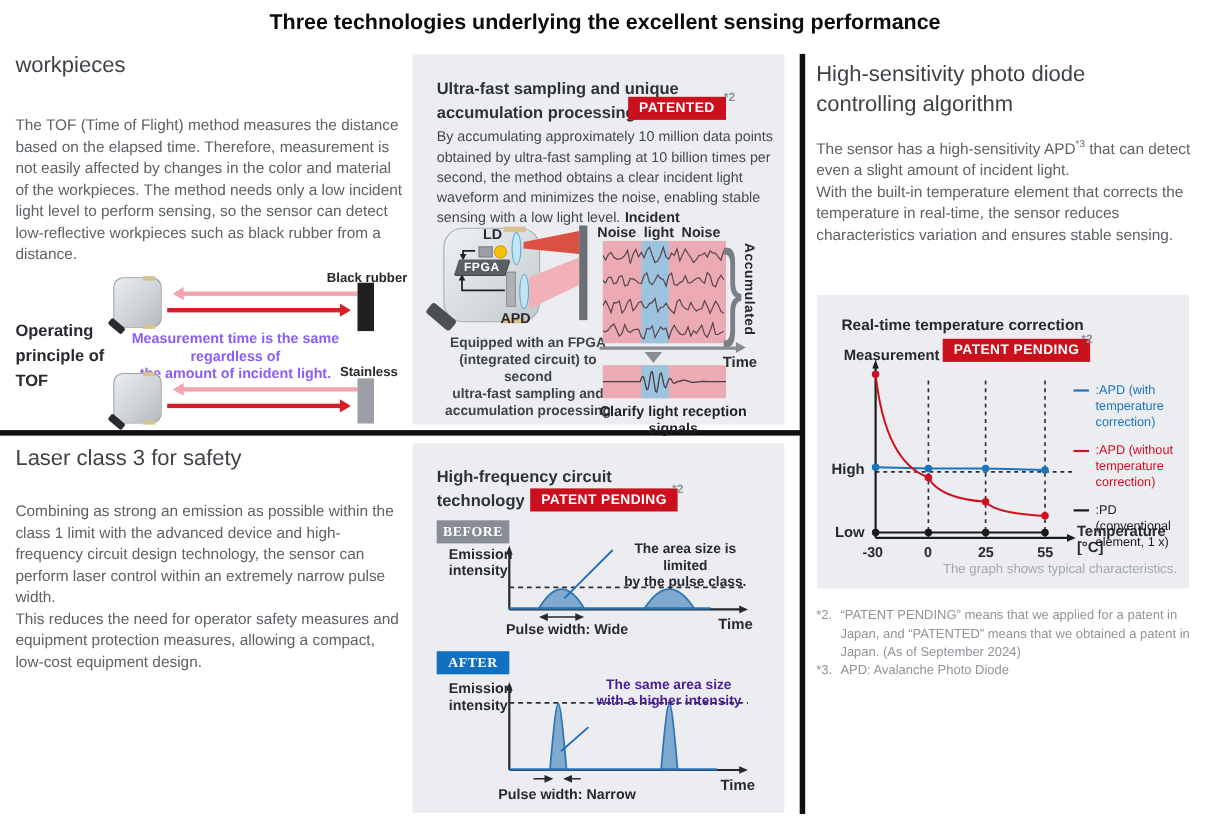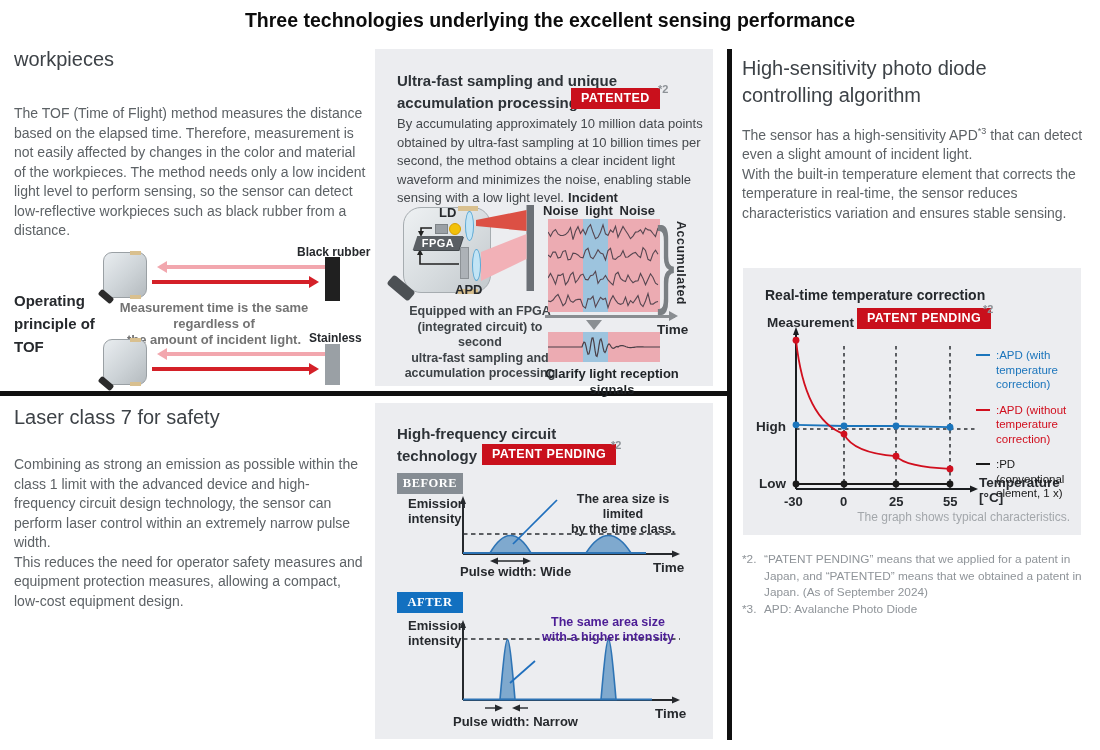--- a/index.html
+++ b/index.html
@@ -42,21 +42,21 @@
   
   .arr { position:absolute; height:4px; }
   .arr-red { background:#d42028; }
   .arr-red::after { content:""; position:absolute; right:-9px; top:-4px;
     border:6px solid transparent; border-left:10px solid #d42028; }
   .arr-pink { background:#f2a7ae; }
   .arr-pink::before { content:""; position:absolute; left:-9px; top:-4px;
     border:6px solid transparent; border-right:10px solid #f2a7ae; }
   .target-bar { position:absolute; width:15px; }
 
-  .caption-c { position:absolute; text-align:center; font-weight:600; color:#737373;
+  .caption-c { position:absolute; text-align:center; font-weight:600; color:#8b5cf6;
     font-size:13px; line-height:16px; }
 
   
   .lens { position:absolute; width:9px; border:1px solid #5ba8d4; background:#c2e4f5; border-radius:50%; }
   .fpga { position:absolute; left:40px; top:187px; width:46px; height:14px; background:#5a5f64;
     transform:skewX(-18deg); box-shadow:1px 1px 0 #43484c; }
   .fpga span { display:block; transform:skewX(18deg); color:#fff; font-weight:700; font-size:11px;
     text-align:center; line-height:14px; letter-spacing:.5px; }
   .pinkbox { position:absolute; background:#ecabb2; }
   .blueband { position:absolute; background:#9dc4de; }
@@ -124,21 +124,21 @@
         <div class="cable"></div>
       </div>
   </div>
   <div class="arr arr-pink" style="left:160px; top:352px; width:165px;"></div>
   <div class="arr arr-red" style="left:152px; top:367px; width:164px;"></div>
   <div class="target-bar" style="left:325px; top:344px; height:41px; background:#9aa0a5;"></div>
 
   <div class="divider-h"></div>
   <div class="divider-v"></div>
 
-  <div class="h2" style="left:14px; top:404px;">Laser class 7 for safety</div>
+  <div class="h2" style="left:14px; top:404px;">Laser class 3 for safety</div>
   <div class="body-text" style="left:14px; top:455px; width:354px;">
     <p>Combining as strong an emission as possible within the class 1 limit with the advanced device and high-frequency circuit design technology, the sensor can perform laser control within an extremely narrow pulse width.</p>
     <p>This reduces the need for operator safety measures and equipment protection measures, allowing a compact, low-cost equipment design.</p>
   </div>
 
   <div class="panel" style="left:375px; top:49px; width:338px; height:337px;">
     <div class="panel-h" style="left:22px; top:21px;">
       <div>Ultra-fast sampling and unique</div>
       <div>accumulation processing</div>
     </div>
@@ -235,21 +235,21 @@
       <path d="M30,60 Q50.5,25 71,60 Z" fill="#7fa9ce" stroke="#2e74b5" stroke-width="1.6"></path>
       <path d="M126,60 Q148.5,25 171,60 Z" fill="#7fa9ce" stroke="#2e74b5" stroke-width="1.6"></path>
       <line x1="3" y1="60" x2="186" y2="60" stroke="#2e74b5" stroke-width="2"></line>
       <line x1="97" y1="7" x2="53" y2="51" stroke="#1f6fbd" stroke-width="1.7"></line>
       <line x1="33" y1="68" x2="68" y2="68" stroke="#26292d" stroke-width="1.4"></line>
       <polygon points="30,68 38,64.5 38,71.5" fill="#26292d"></polygon>
       <polygon points="71,68 63,64.5 63,71.5" fill="#26292d"></polygon>
     </svg>
     <div class="caption-c" style="left:183px; top:89px; width:130px; font-weight:700; font-size:12.5px; line-height:15px; color:#26292d;">
       <div>The area size is limited</div>
-      <div>by the time class.</div>
+      <div>by the pulse class.</div>
     </div>
     <div class="bold-s" style="left:85px; top:161px;">Pulse width: Wide</div>
     <div class="bold-s" style="left:278px; top:157px; font-size:13.5px;">Time</div>
 
     <div class="tag" style="left:22px; top:189px; background:#1270c0;">AFTER</div>
     <div class="bold-s" style="left:33px; top:215px;">Emission</div>
     <div class="bold-s" style="left:33px; top:230px;">intensity</div>
 
     <svg width="225" height="102" style="position:absolute; left:85px; top:212px;">
       <line x1="3" y1="12" x2="3" y2="85" stroke="#26292d" stroke-width="2"></line>

